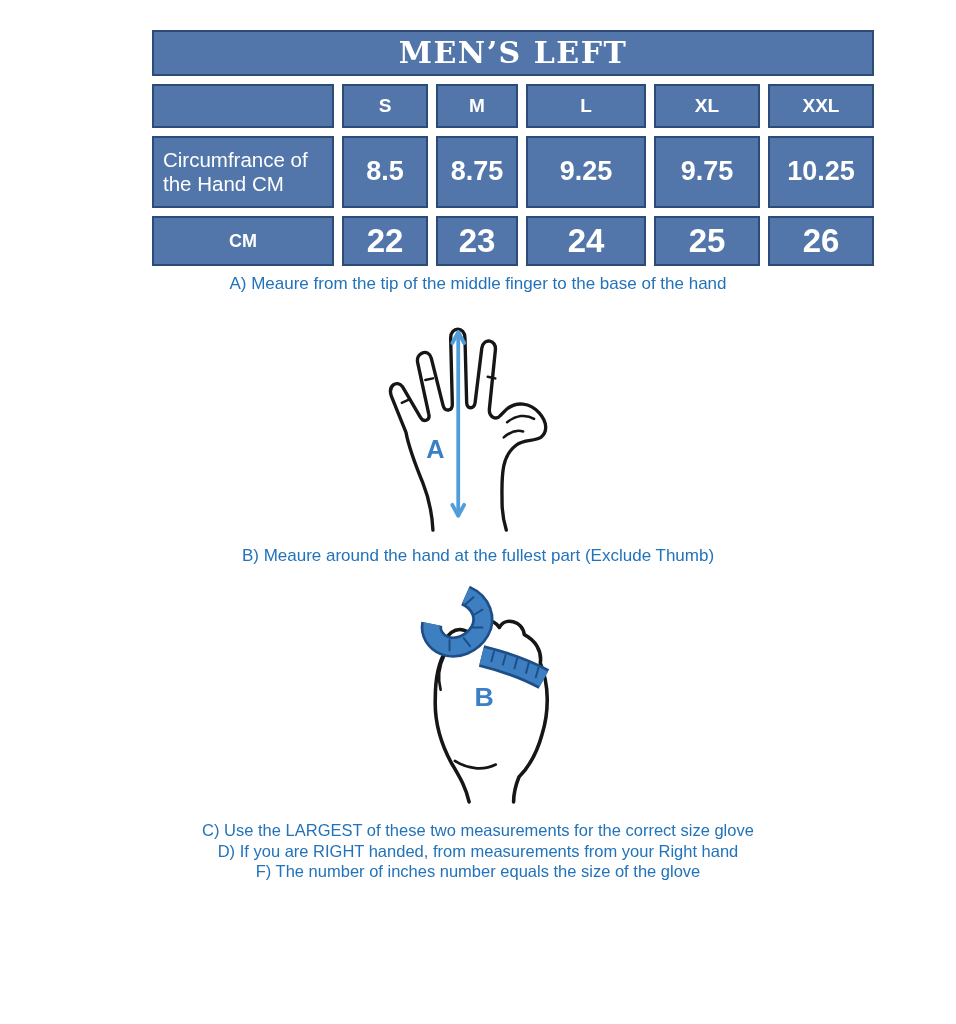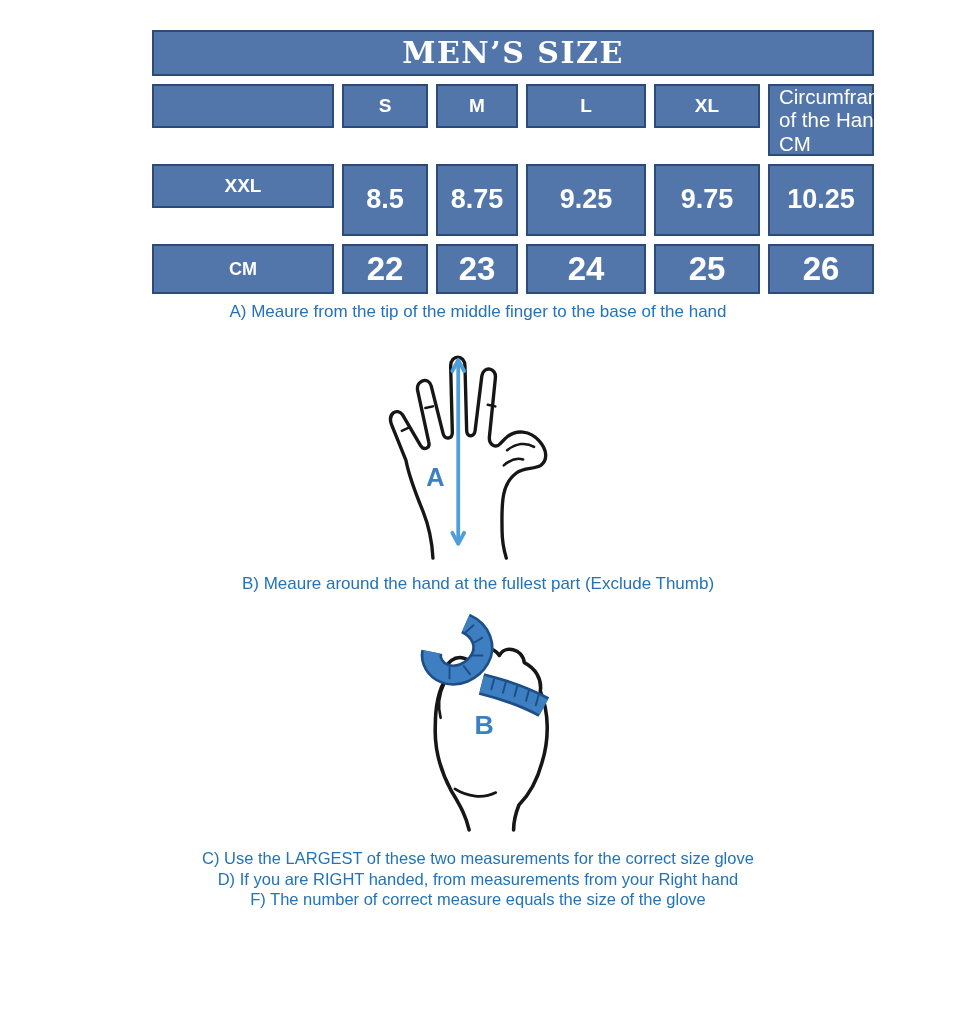--- a/index.html
+++ b/index.html
@@ -80,30 +80,30 @@
   .tape-under{fill:none;stroke:var(--tape-outline);stroke-linecap:butt;}
   .tape-over{fill:none;stroke:var(--tape-blue);stroke-linecap:butt;}
   .tape-tick{fill:none;stroke:var(--tape-outline);stroke-width:2.2;stroke-linecap:round;}
 </style>
 </head>
 <body>
 
 <div class="page">
 
   <div class="size-table">
-    <div class="cell title">MEN’S SIZE</div>
+    <div class="cell title">MEN’S LEFT</div>
 
     <div class="cell head"></div>
     <div class="cell head">S</div>
     <div class="cell head">M</div>
     <div class="cell head">L</div>
     <div class="cell head">XL</div>
+    <div class="cell head">XXL</div>
+
     <div class="cell r1 rowlabel">Circumfrance of the Hand CM</div>
-
-    <div class="cell head">XXL</div>
     <div class="cell r1 val1">8.5</div>
     <div class="cell r1 val1">8.75</div>
     <div class="cell r1 val1">9.25</div>
     <div class="cell r1 val1">9.75</div>
     <div class="cell r1 val1">10.25</div>
 
     <div class="cell r2 rowlabel center">CM</div>
     <div class="cell r2 val2">22</div>
     <div class="cell r2 val2">23</div>
     <div class="cell r2 val2">24</div>
@@ -190,16 +190,16 @@
       <path class="tape-tick" d="M 144 97 L 141 108"></path>
       <path class="tape-tick" d="M 157 102 L 154 113"></path>
       <path class="tape-tick" d="M 168 107 L 165 118"></path>
     </g>
     <text class="fig-label" x="96" y="150" font-size="27">B</text>
   </svg>
 
   <div class="notes-block">
     <p>C) Use the LARGEST of these two measurements for the correct size glove</p>
     <p>D) If you are RIGHT handed, from measurements from your Right hand</p>
-    <p>F) The number of correct measure equals the size of the glove</p>
+    <p>F) The number of inches number equals the size of the glove</p>
   </div>
 
 </div>
 
 </body></html>

